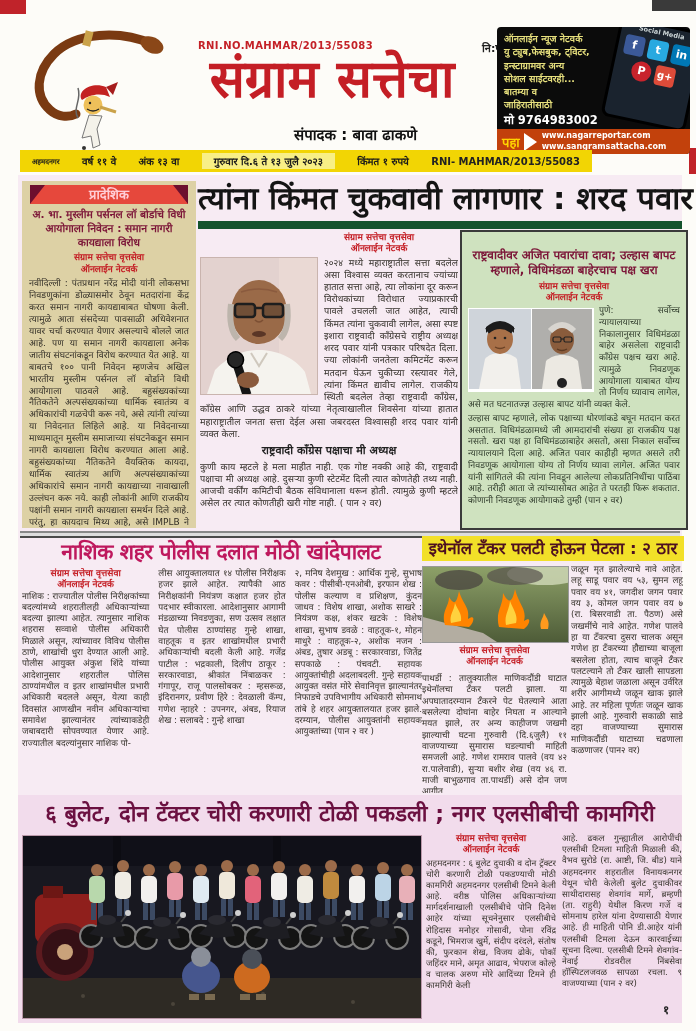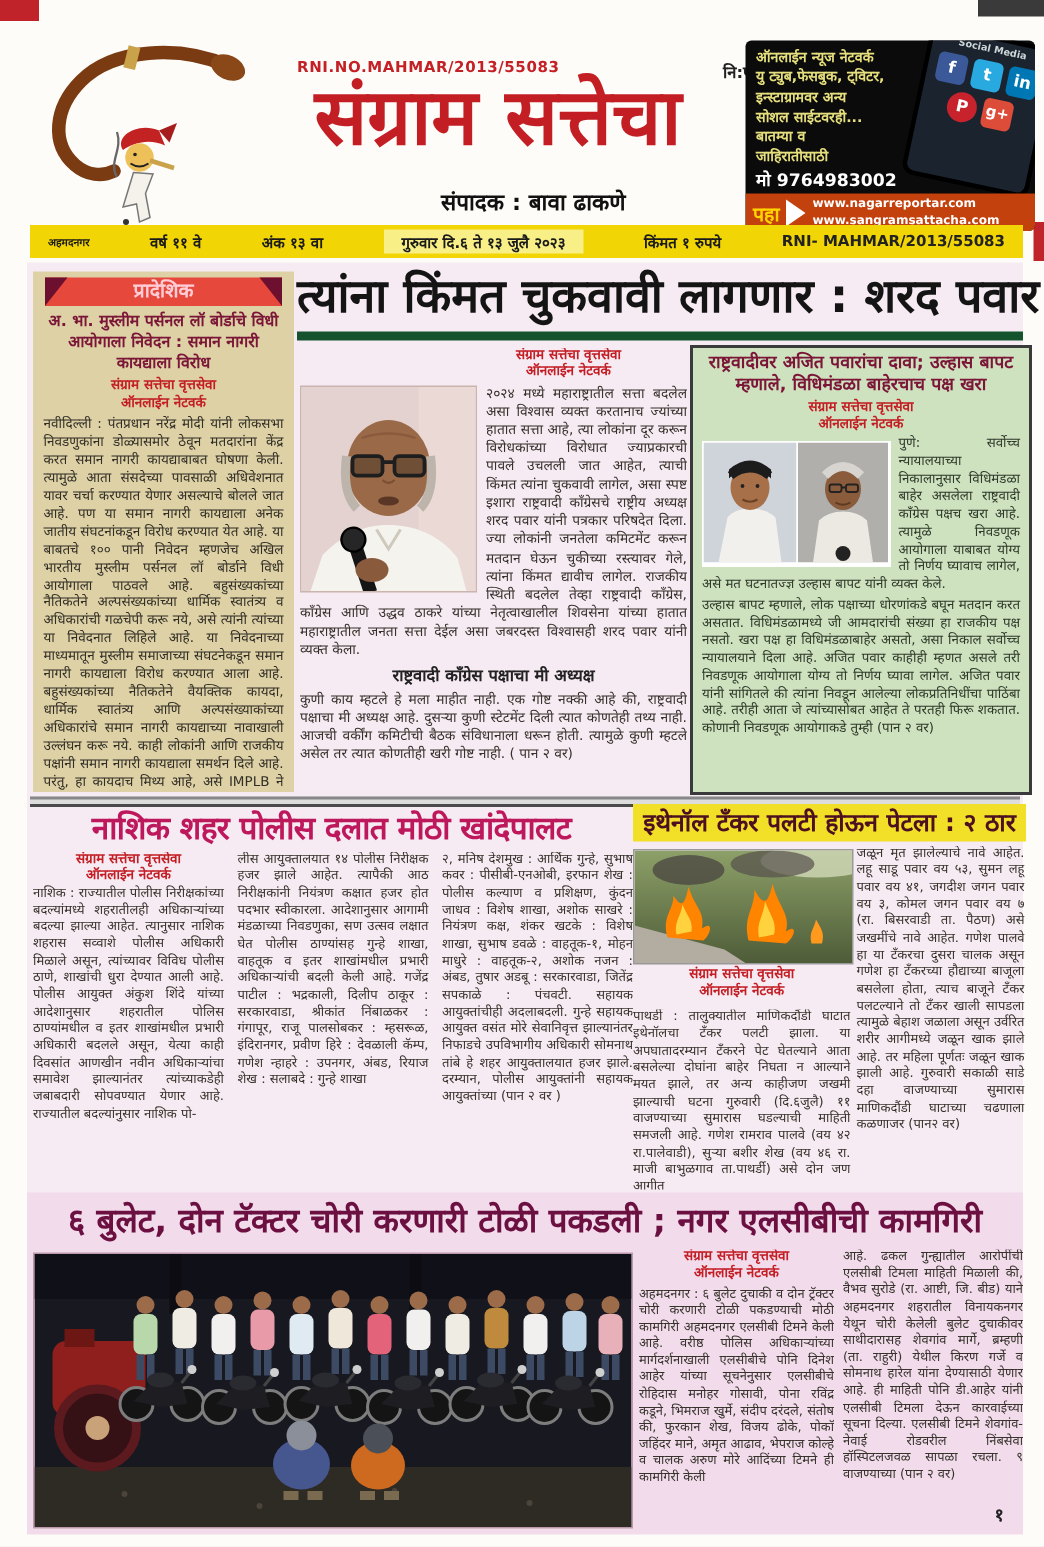--- a/index.html
+++ b/index.html
@@ -35,21 +35,21 @@
   .ic-tw{background:#28a9e0;}
   .ic-li{background:#0077b5;}
   .ic-pin{background:#c8232c;border-radius:50%;}
   .ic-gp{background:#dd4b39;font-size:10px;}
   .ad-bottom{position:absolute;left:0;bottom:0;width:100%;height:25px;display:flex;align-items:center;background:#c2410c;}
   .see{color:#ffd400;font-weight:bold;font-size:13px;margin-left:5px;}
   .play{width:0;height:0;border-left:13px solid #fff;border-top:9px solid transparent;
     border-bottom:9px solid transparent;margin:0 5px 0 4px;}
   .urls{font-size:8px;color:#fff;font-weight:bold;line-height:1.3;}
   
-  .datebar{left:20px;top:150px;width:662px;height:22px;background:#f2d504;display:flex;
+  .datebar{left:20px;top:150px;width:572px;height:22px;background:#f2d504;display:flex;
     align-items:center;font-size:10px;font-weight:bold;color:#1a1a1a;padding:0 12px;box-sizing:border-box;
     justify-content:space-between;}
   .datebar .place{font-size:7px;}
   .datebar .date{background:#f8ef86;padding:1px 12px;}
   .datebar .rni{color:#222;}
   
   .content{left:18px;top:175px;width:664px;height:657px;background:#f7ebf3;}
   .content .abs{position:absolute;}
   
   .regional{left:4px;top:6px;width:174px;height:347px;background:#ddd1a5;padding:4px 7px;
@@ -58,30 +58,30 @@
     font-size:13px;font-weight:bold;text-align:center;line-height:19px;}
   .ribbon::before,.ribbon::after{content:"";position:absolute;top:0;width:0;height:0;
     border-top:19px solid #6d0f2e;}
   .ribbon::before{left:0;border-right:15px solid transparent;}
   .ribbon::after{right:0;border-left:15px solid transparent;}
   .reg-head{color:#7c1638;font-weight:bold;font-size:10.6px;line-height:1.3;text-align:center;margin:2px 0 3px;}
   .byline{color:#c41e25;font-weight:bold;font-size:9px;line-height:1.25;text-align:center;}
   .reg-body{font-size:9px;color:#322e26;text-align:justify;line-height:1.33;margin-top:3px;}
   
   .lead-head{left:180px;top:4px;width:484px;font-size:31px;font-weight:bold;color:#141414;
-    text-align:center;line-height:1.25;border-bottom:6px solid #14532d;padding-bottom:3px;white-space:nowrap;}
+    text-align:center;line-height:1.25;border-bottom:8px solid #14532d;padding-bottom:3px;white-space:nowrap;}
   .lead-article{left:182px;top:57px;width:258px;height:298px;font-size:9.2px;color:#35312b;
     text-align:justify;line-height:1.33;overflow:hidden;}
   .lead-byline{width:150px;margin-left:104px;}
   .pawar-photo{float:left;width:116px;height:136px;margin:2px 6px 2px 0;border:1px solid #c9b4ae;}
   .lead-article p{margin:2px 0;}
   .lead-sub{font-size:11px;font-weight:bold;color:#222;text-align:center;margin:4px 0 2px;}
   
   .ncp{left:442px;top:55px;width:228px;height:300px;background:#cfe2bf;border:2px solid #3a3a3a;
-    box-sizing:border-box;padding:2px 6px;overflow:hidden;}
+    box-sizing:border-box;padding:16px 6px;overflow:hidden;}
   .ncp-head{color:#7c1638;font-size:11.8px;font-weight:bold;text-align:center;line-height:1.3;margin-bottom:2px;}
   .ncp-photos{float:left;width:124px;height:82px;margin:3px 5px 2px 0;display:flex;background:#fff;padding:1px;gap:1px;}
   .ncp-body{font-size:8.9px;color:#2e3a2a;text-align:justify;line-height:1.32;}
   .ncp-body p{margin:2px 0;}
   
   .divider{left:2px;top:356px;width:660px;height:3px;border-top:2px solid #888;border-bottom:2px solid #4a4a4a;background:#ddd;}
   
   .nashik-head{left:2px;top:362px;width:402px;font-size:21px;font-weight:bold;color:#be185d;
     text-align:center;letter-spacing:-.4px;white-space:nowrap;}
   .nashik-cols{left:4px;top:393px;width:400px;height:224px;column-count:3;column-gap:9px;

